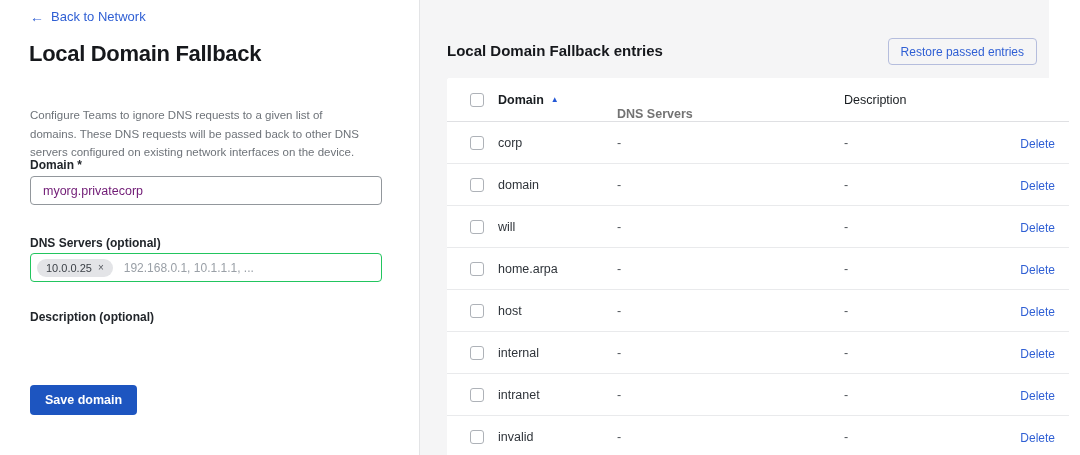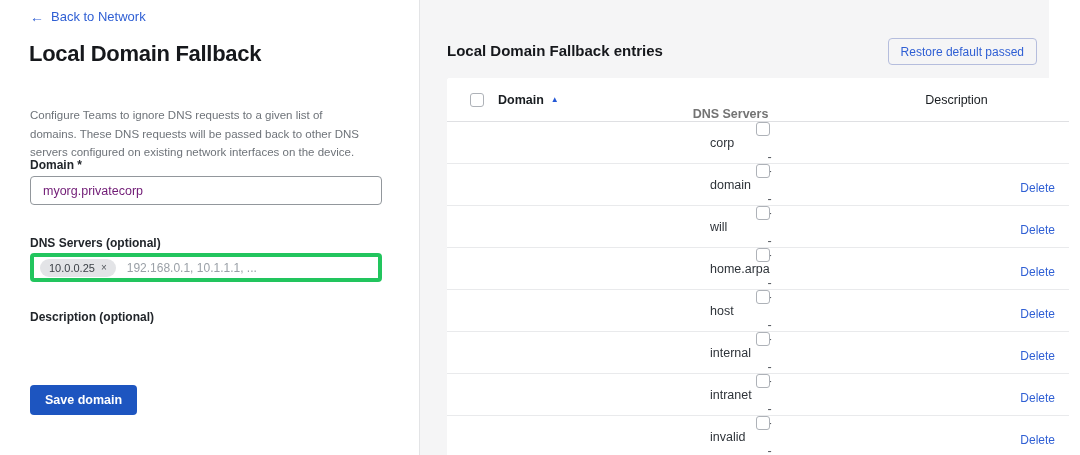--- a/index.html
+++ b/index.html
@@ -30,21 +30,21 @@
   .lbl-desc   { top:310px; }
   .text-input {
     position:absolute; left:30px; width:352px; height:29px;
     border:1px solid #92979c; border-radius:4px; background:#fff;
     font-family:inherit; font-size:12.5px; color:#701a75; padding:0 12px; outline:none;
   }
   .inp-domain { top:176px; }
   .inp-desc   { top:324px; height:31px; border:2px solid #3566d8; border-radius:5px; padding:0 11px; }
   .dns-box {
     position:absolute; left:30px; top:253px; width:352px; height:29px;
-    border:4px solid #22c55e; border-radius:4px; background:#fff;
+    border:1px solid #22c55e; border-radius:4px; background:#fff;
     display:flex; align-items:center; padding:0 6px;
   }
   .dns-tag {
     display:flex; align-items:center; gap:6px; background:#e3e4e7; border-radius:10px;
     padding:3px 9px; font-size:11px; color:#3a3f45; white-space:nowrap;
   }
   .dns-tag-x { font-size:10px; color:#55595f; cursor:pointer; }
   .dns-placeholder { margin-left:11px; font-size:12px; color:#9aa0a7; }
   .save-btn {
     position:absolute; left:30px; top:385px; height:30px; padding:0 15px;
@@ -59,29 +59,29 @@
   .entries-title {
     position:absolute; left:27px; top:42px; font-size:15px; font-weight:700; color:#16181c;
   }
   .restore-btn {
     position:absolute; right:12px; top:38px; height:27px; padding:0 12px;
     background:transparent; border:1px solid #b5bddd; border-radius:4px;
     color:var(--link,#2f5fd4); font-family:inherit; font-size:12px; cursor:pointer;
   }
   .table {
     position:absolute; left:27px; top:78px; width:622px; height:377px;
-    background:#fff; border-radius:3px 3px 0 0; overflow:hidden;text-align:center;
+    background:#fff; border-radius:3px 3px 0 0; overflow:hidden;
   }
   .t-header {
     display:flex; align-items:center; height:44px; padding-left:23px;
     border-bottom:1px solid #dfe0e3; background:#fff;
   }
   .t-row {
     display:flex; align-items:center; height:42px; padding-left:23px;
-    border-bottom:1px solid #e9eaec; background:#fff;flex-direction:column;
+    border-bottom:1px solid #e9eaec; background:#fff;
   }
   .cell-check { width:28px; display:flex; align-items:center; }
   .checkbox {
     width:14px; height:14px; border:1px solid #aeb2b8; border-radius:3px;
     background:#fff; cursor:pointer; display:inline-block;
   }
   .cell-domain { width:119px; font-size:12.5px; color:#2f343a; display:flex; align-items:center; gap:7px; }
   .t-header .cell-domain { font-weight:700; color:#191d21; }
   .sort-icon { font-size:8px; color:#2458d5; line-height:1; }
   .cell-dns { width:227px; font-size:12.5px; color:#4f545a; }
@@ -119,21 +119,21 @@
 
   <div class="field-label lbl-desc">Description (optional)</div>
 
   <button class="save-btn">Save domain</button>
 </div>
 
 <div class="right-panel">
 
   <div class="entries-title">Local Domain Fallback entries</div>
 
-  <button class="restore-btn">Restore default passed</button>
+  <button class="restore-btn">Restore passed entries</button>
 
   <div class="table">
     <div class="t-header">
       <span class="cell-check">
         <span class="checkbox"></span>
       </span>
       <span class="cell-domain">
         <span>Domain</span>
         <span class="sort-icon">▲</span>
       </span>

